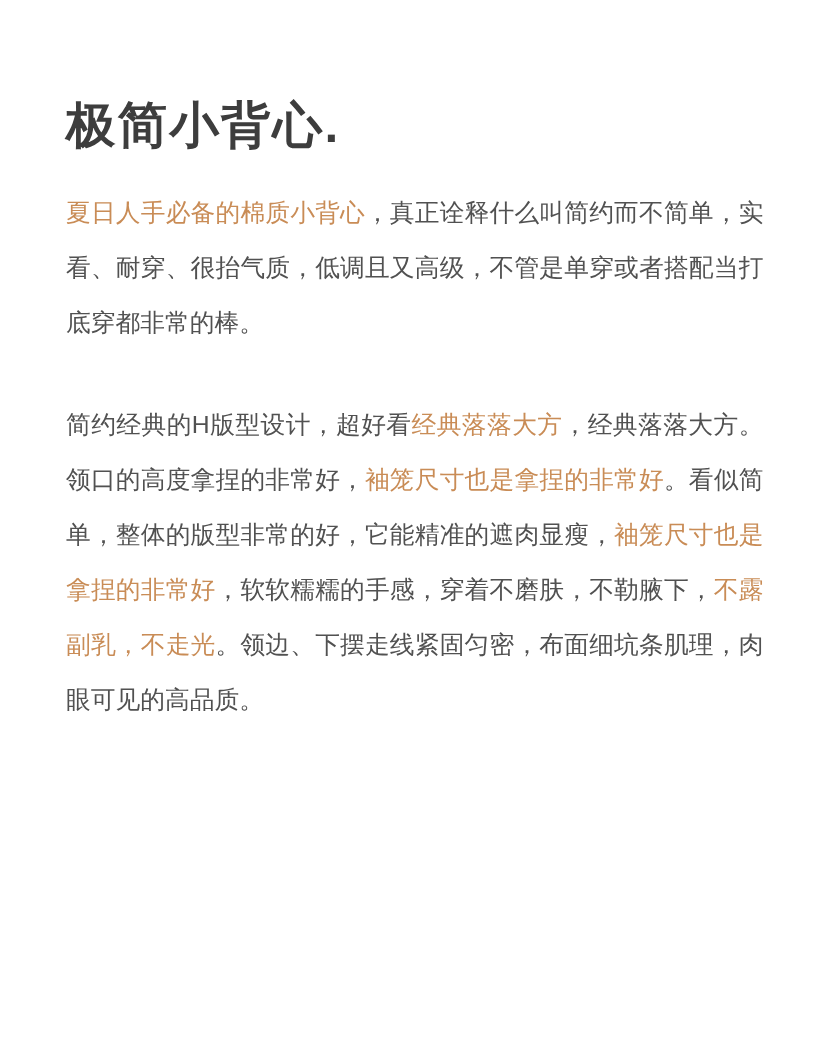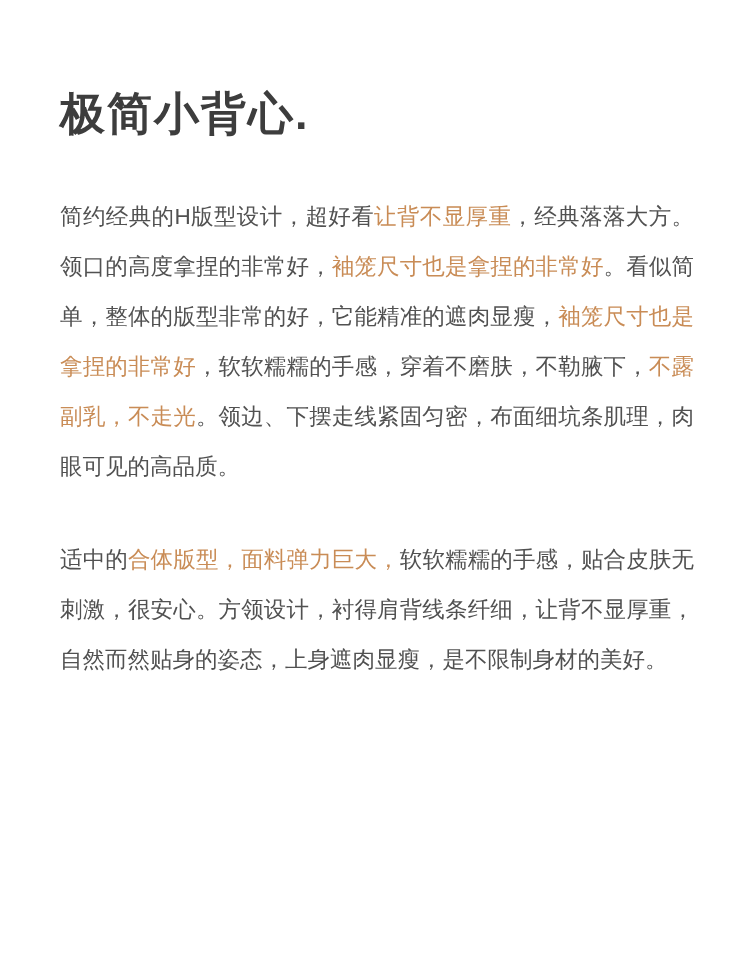--- a/index.html
+++ b/index.html
@@ -13,21 +13,21 @@
     font-family: "Liberation Sans", sans-serif;
     overflow: hidden;
   }
   .page {
     box-sizing: border-box;
     width: 750px;
     height: 963px;
     padding: 88px 58px 0 60px;
   }
   h1.title {
-    margin: 0 0 52px 0;
+    margin: 0 0 29px 0;
     font-family: Liberation Sans, sans-serif;
     font-weight: 700;
     font-size: 45px;
     line-height: 52px;
     letter-spacing: 2px;
     color: var(--title-text, #3d3d3d);
   }
   p.para {
     width: 634px;
     margin: 0 0 43px 0;
@@ -43,18 +43,18 @@
     color: var(--highlight, #c98c56);
   }
 </style>
 </head>
 <body>
 
 <div class="page">
 
   <h1 class="title">极简小背心.</h1>
 
+  <p class="para"><span class="hl">夏日人手必备的棉质小背心</span><span>，真正诠释什么叫简约而不简单，实看、耐穿、很抬气质，低调且又高级，不管是单穿或者搭配当打底穿都非常的棒。</span></p>
 
-  <p class="para"><span>简约经典的H版型设计，超好看</span><span class="hl">让背不显厚重</span><span>，经典落落大方。领口的高度拿捏的非常好，</span><span class="hl">袖笼尺寸也是拿捏的非常好</span><span>。看似简单，整体的版型非常的好，它能精准的遮肉显瘦，</span><span class="hl">袖笼尺寸也是拿捏的非常好</span><span>，软软糯糯的手感，穿着不磨肤，不勒腋下，</span><span class="hl">不露副乳，不走光</span><span>。领边、下摆走线紧固匀密，布面细坑条肌理，肉眼可见的高品质。</span></p>
+  <p class="para"><span>简约经典的H版型设计，超好看</span><span class="hl">经典落落大方</span><span>，经典落落大方。领口的高度拿捏的非常好，</span><span class="hl">袖笼尺寸也是拿捏的非常好</span><span>。看似简单，整体的版型非常的好，它能精准的遮肉显瘦，</span><span class="hl">袖笼尺寸也是拿捏的非常好</span><span>，软软糯糯的手感，穿着不磨肤，不勒腋下，</span><span class="hl">不露副乳，不走光</span><span>。领边、下摆走线紧固匀密，布面细坑条肌理，肉眼可见的高品质。</span></p>
 
-  <p class="para"><span>适中的</span><span class="hl">合体版型，面料弹力巨大，</span><span>软软糯糯的手感，贴合皮肤无刺激，很安心。方领设计，衬得肩背线条纤细，让背不显厚重，自然而然贴身的姿态，上身遮肉显瘦，是不限制身材的美好。</span></p>
 
 </div>
 
 </body></html>

